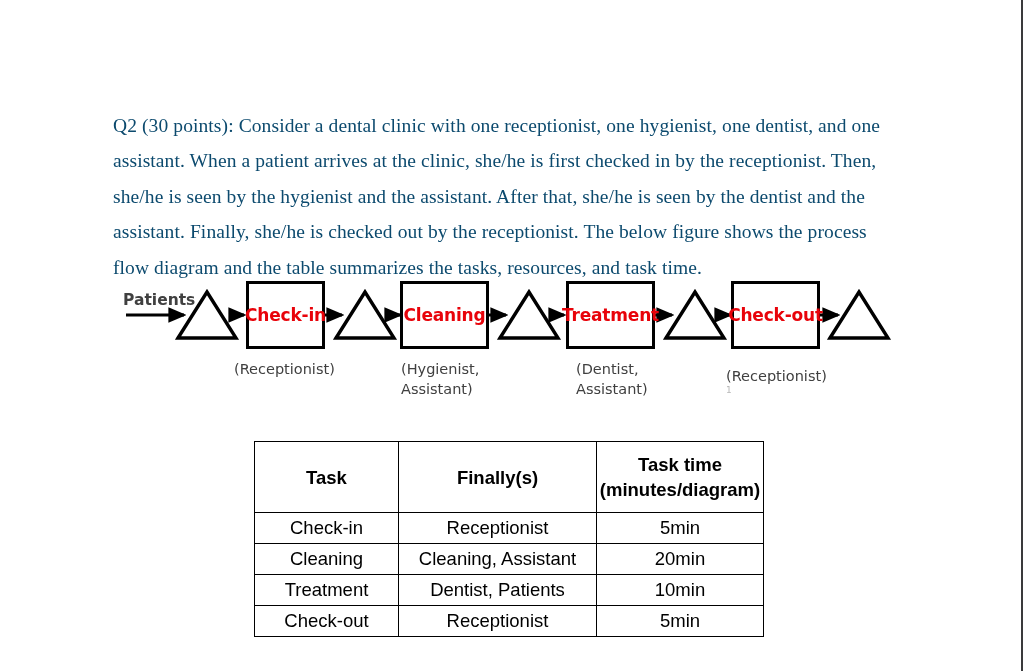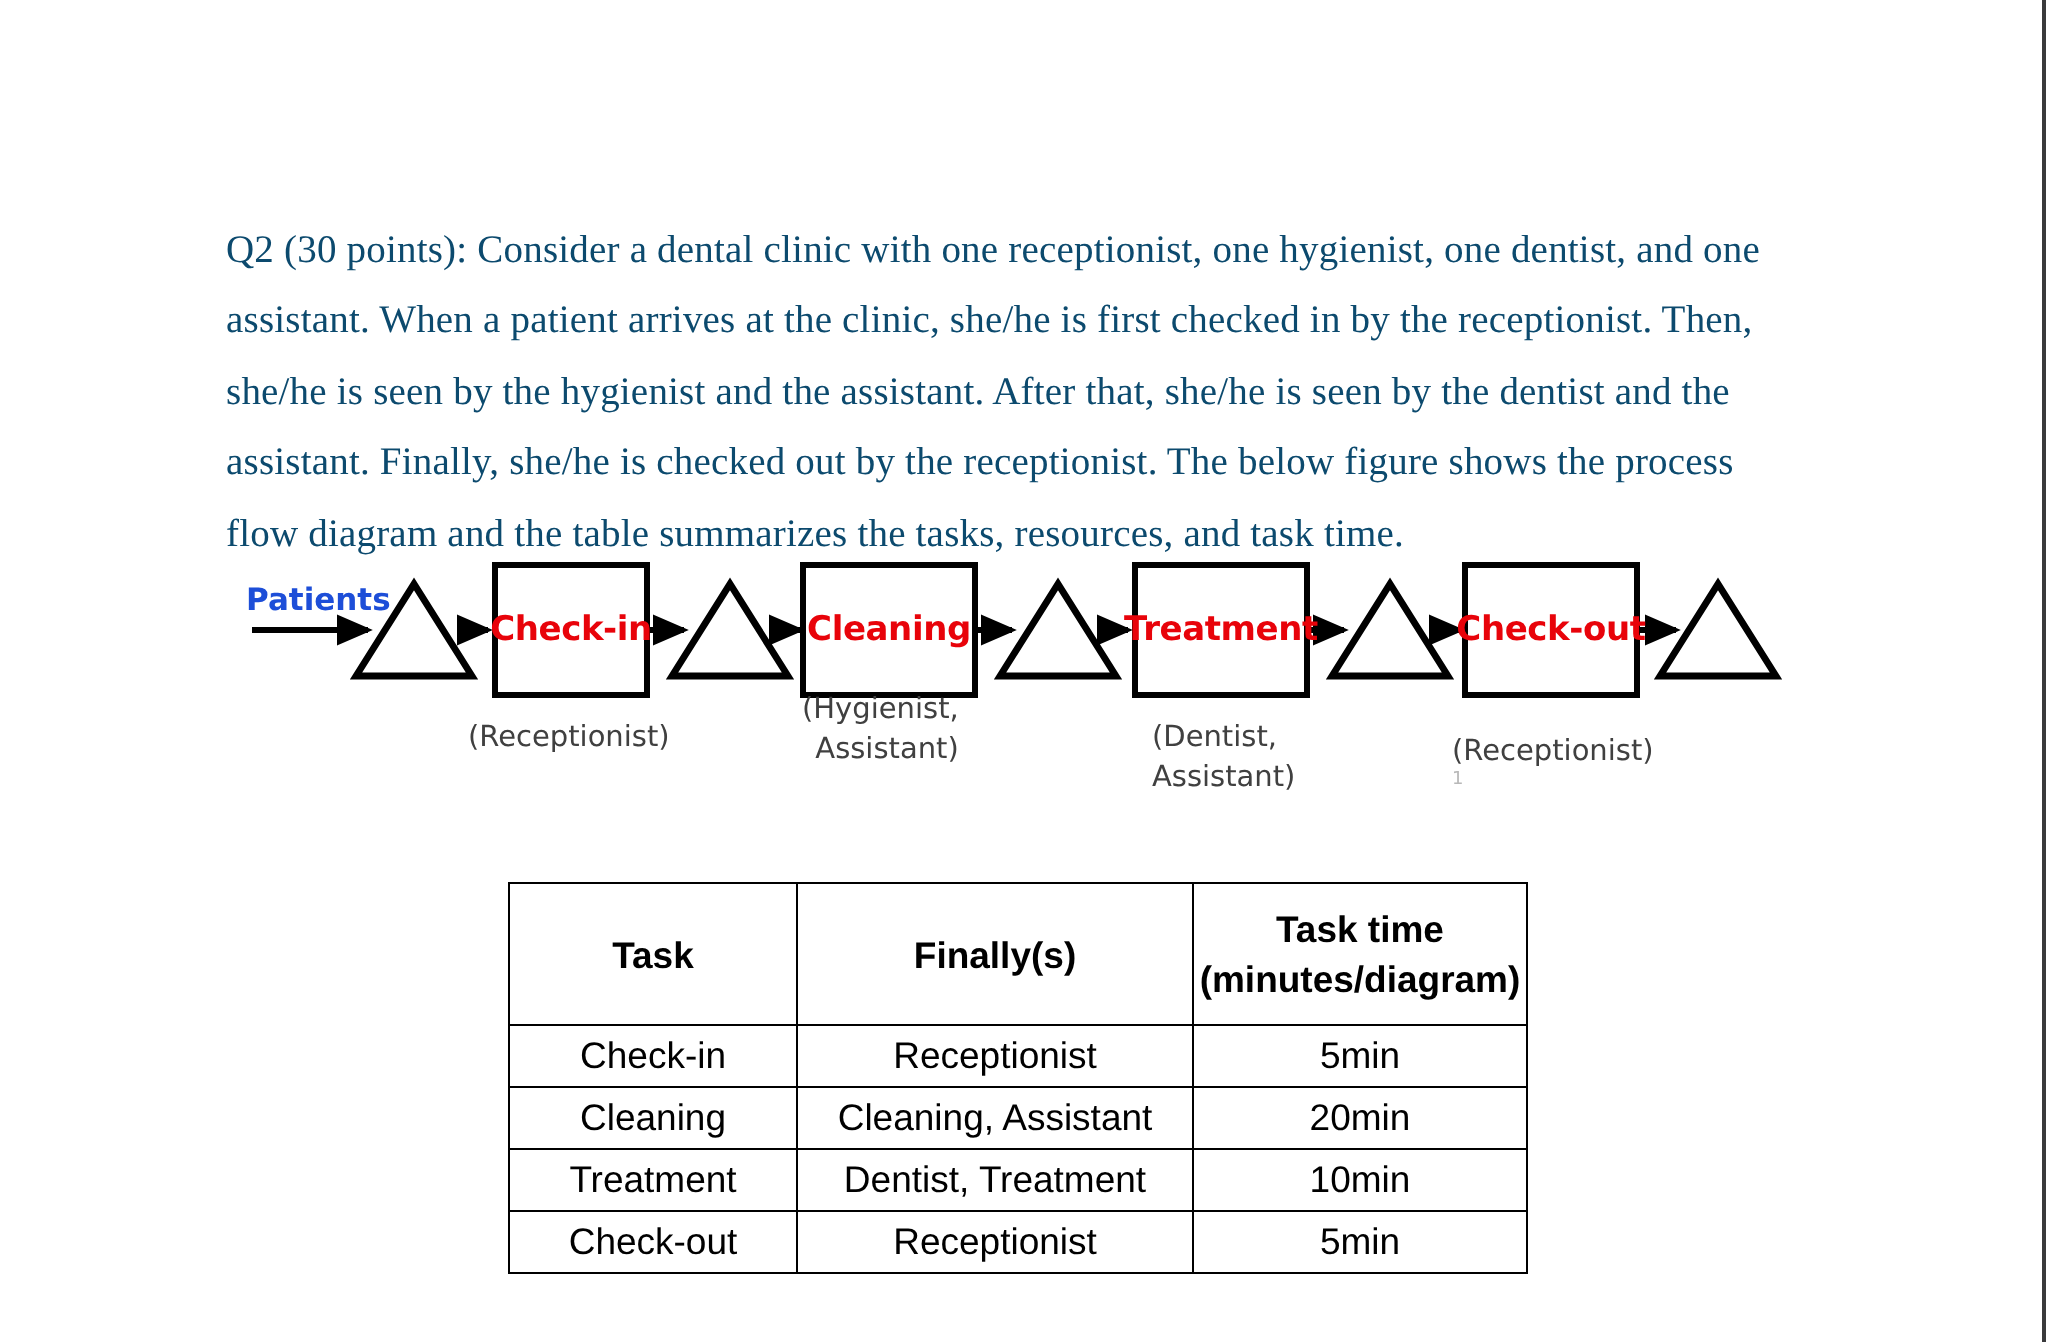--- a/index.html
+++ b/index.html
@@ -77,21 +77,21 @@
     font-size: 14.5px;
     color: #404040;
     line-height: 20px;
     white-space: pre-line;
   }
   .patients-label {
     position: absolute;
     font-family: "DejaVu Sans", sans-serif;
     font-weight: bold;
     font-size: 15.5px;
-    color: #1d4ed8;
+    color: #404040;
     white-space: nowrap;
   }
   .slide-number {
     position: absolute;
     font-family: "DejaVu Sans", sans-serif;
     font-size: 9px;
     color: #b8b8b8;
   }
 
   
@@ -169,21 +169,21 @@
   <div class="patients-label" style="left:123px; top:291px;">Patients</div>
 
   <div class="flow-box" style="left:246px; top:281px; width:79px; height:68px;">
     <span>Check-in</span>
   </div>
   <div class="flow-caption" style="left:234px; top:359px;">(Receptionist)</div>
 
   <div class="flow-box" style="left:400px; top:281px; width:89px; height:68px;">
     <span>Cleaning</span>
   </div>
-  <div class="flow-caption" style="left:401px; top:345px;text-align:right;">(Hygienist,
+  <div class="flow-caption" style="left:401px; top:359px;">(Hygienist,
 Assistant)</div>
 
   <div class="flow-box" style="left:566px; top:281px; width:89px; height:68px;">
     <span>Treatment</span>
   </div>
   <div class="flow-caption" style="left:576px; top:359px;">(Dentist,
 Assistant)</div>
 
   <div class="flow-box" style="left:731px; top:281px; width:89px; height:68px;">
     <span>Check-out</span>
@@ -209,21 +209,21 @@
         <td>Receptionist</td>
         <td>5min</td>
       </tr>
       <tr>
         <td>Cleaning</td>
         <td>Cleaning, Assistant</td>
         <td>20min</td>
       </tr>
       <tr>
         <td>Treatment</td>
-        <td>Dentist, Treatment</td>
+        <td>Dentist, Patients</td>
         <td>10min</td>
       </tr>
       <tr>
         <td>Check-out</td>
         <td>Receptionist</td>
         <td>5min</td>
       </tr>
     </tbody>
   </table>
 

